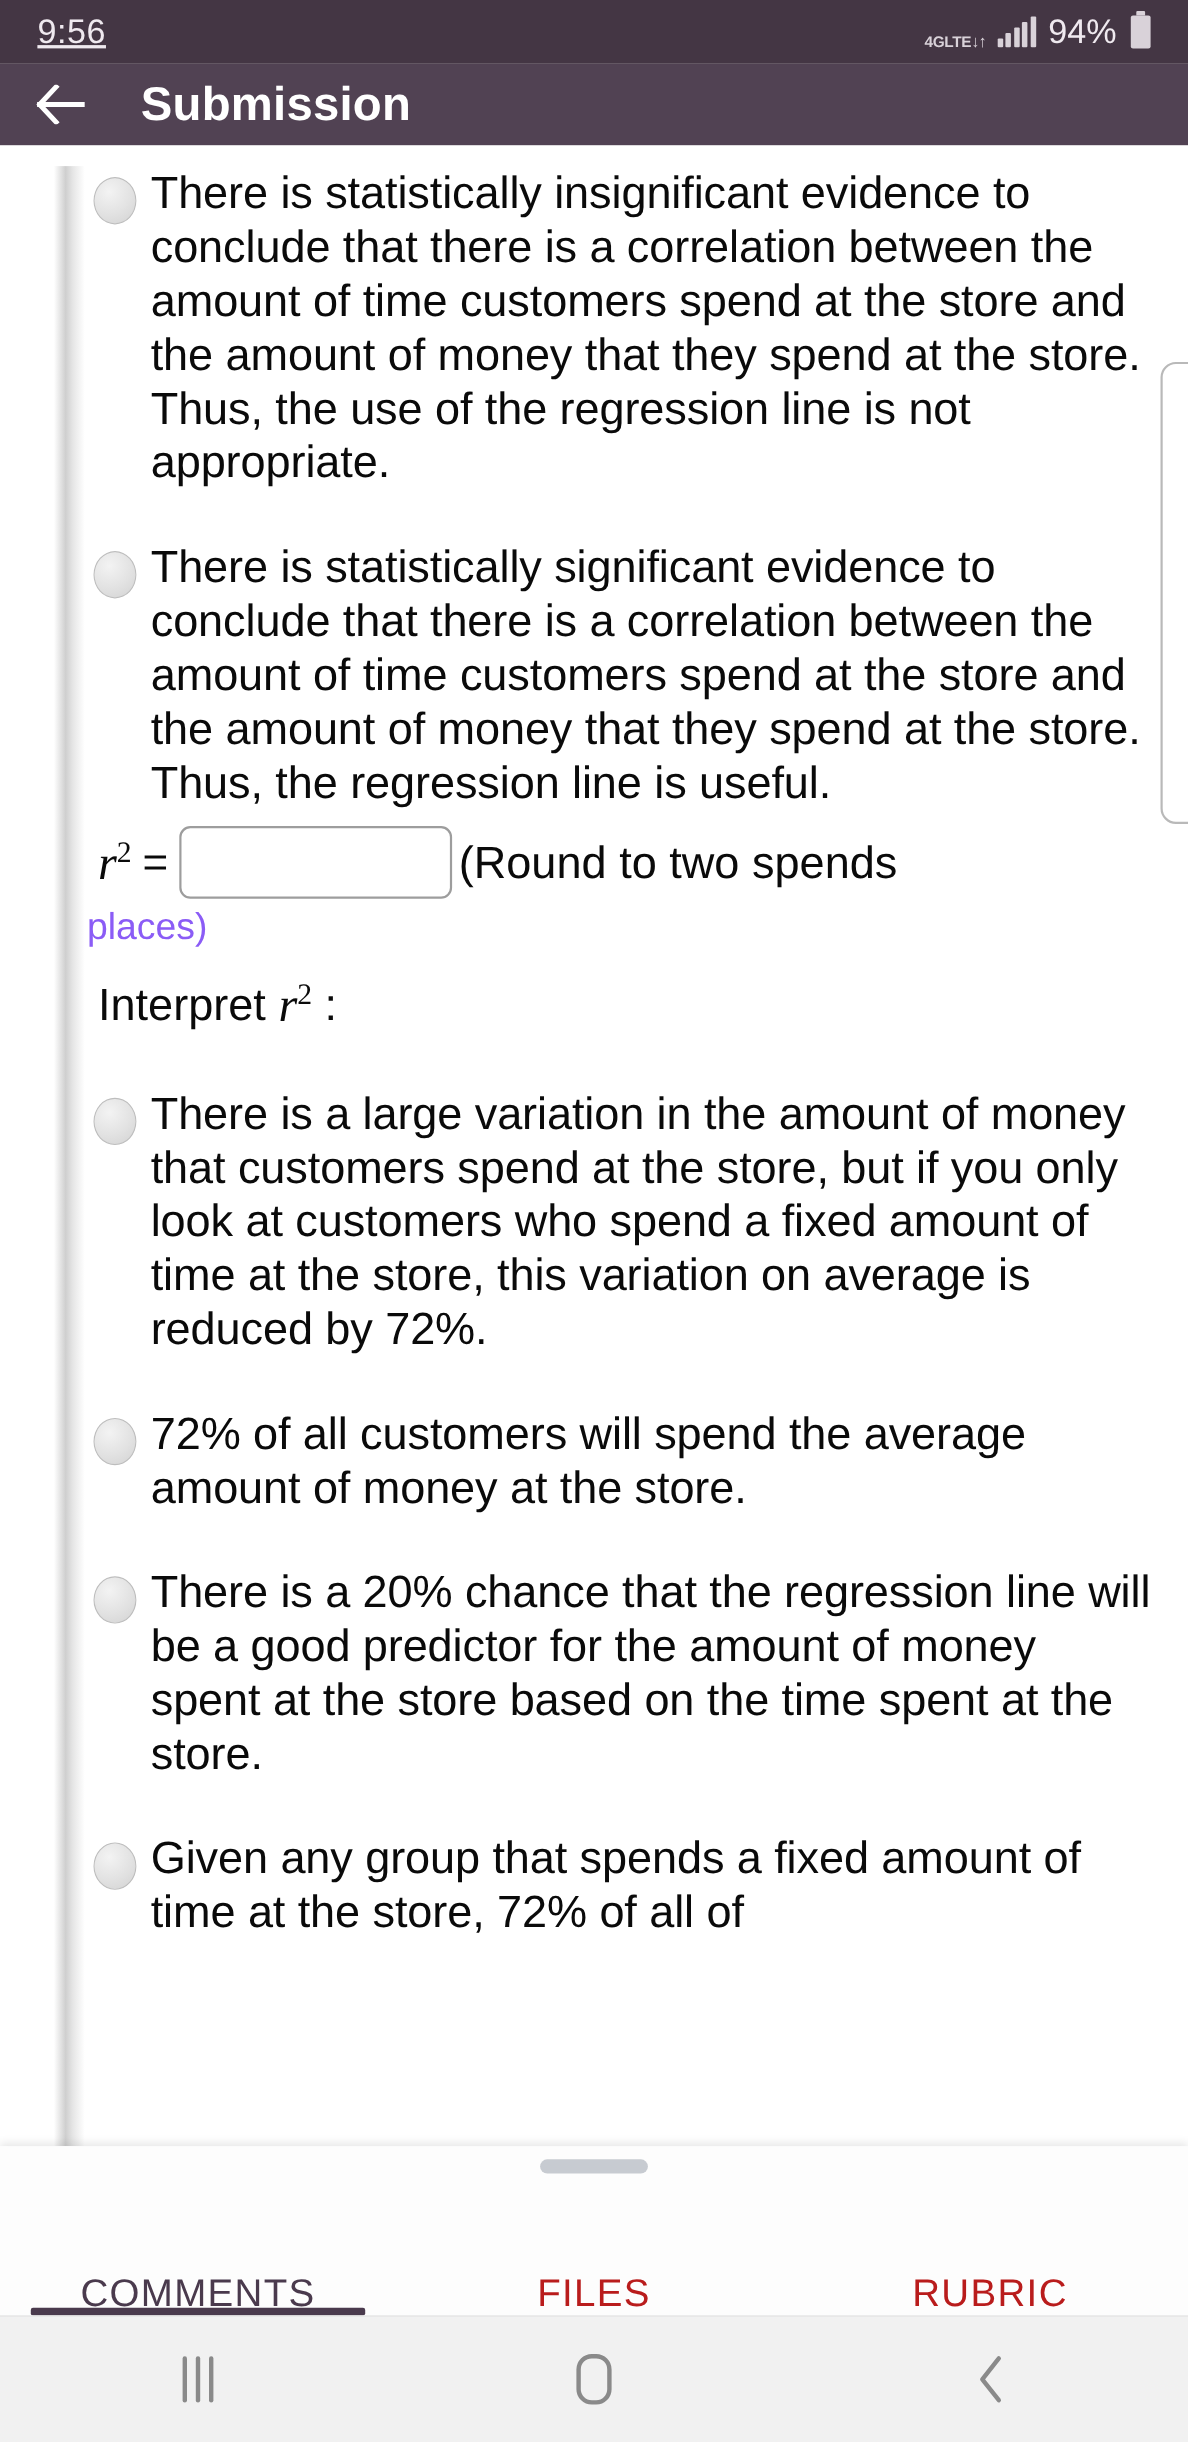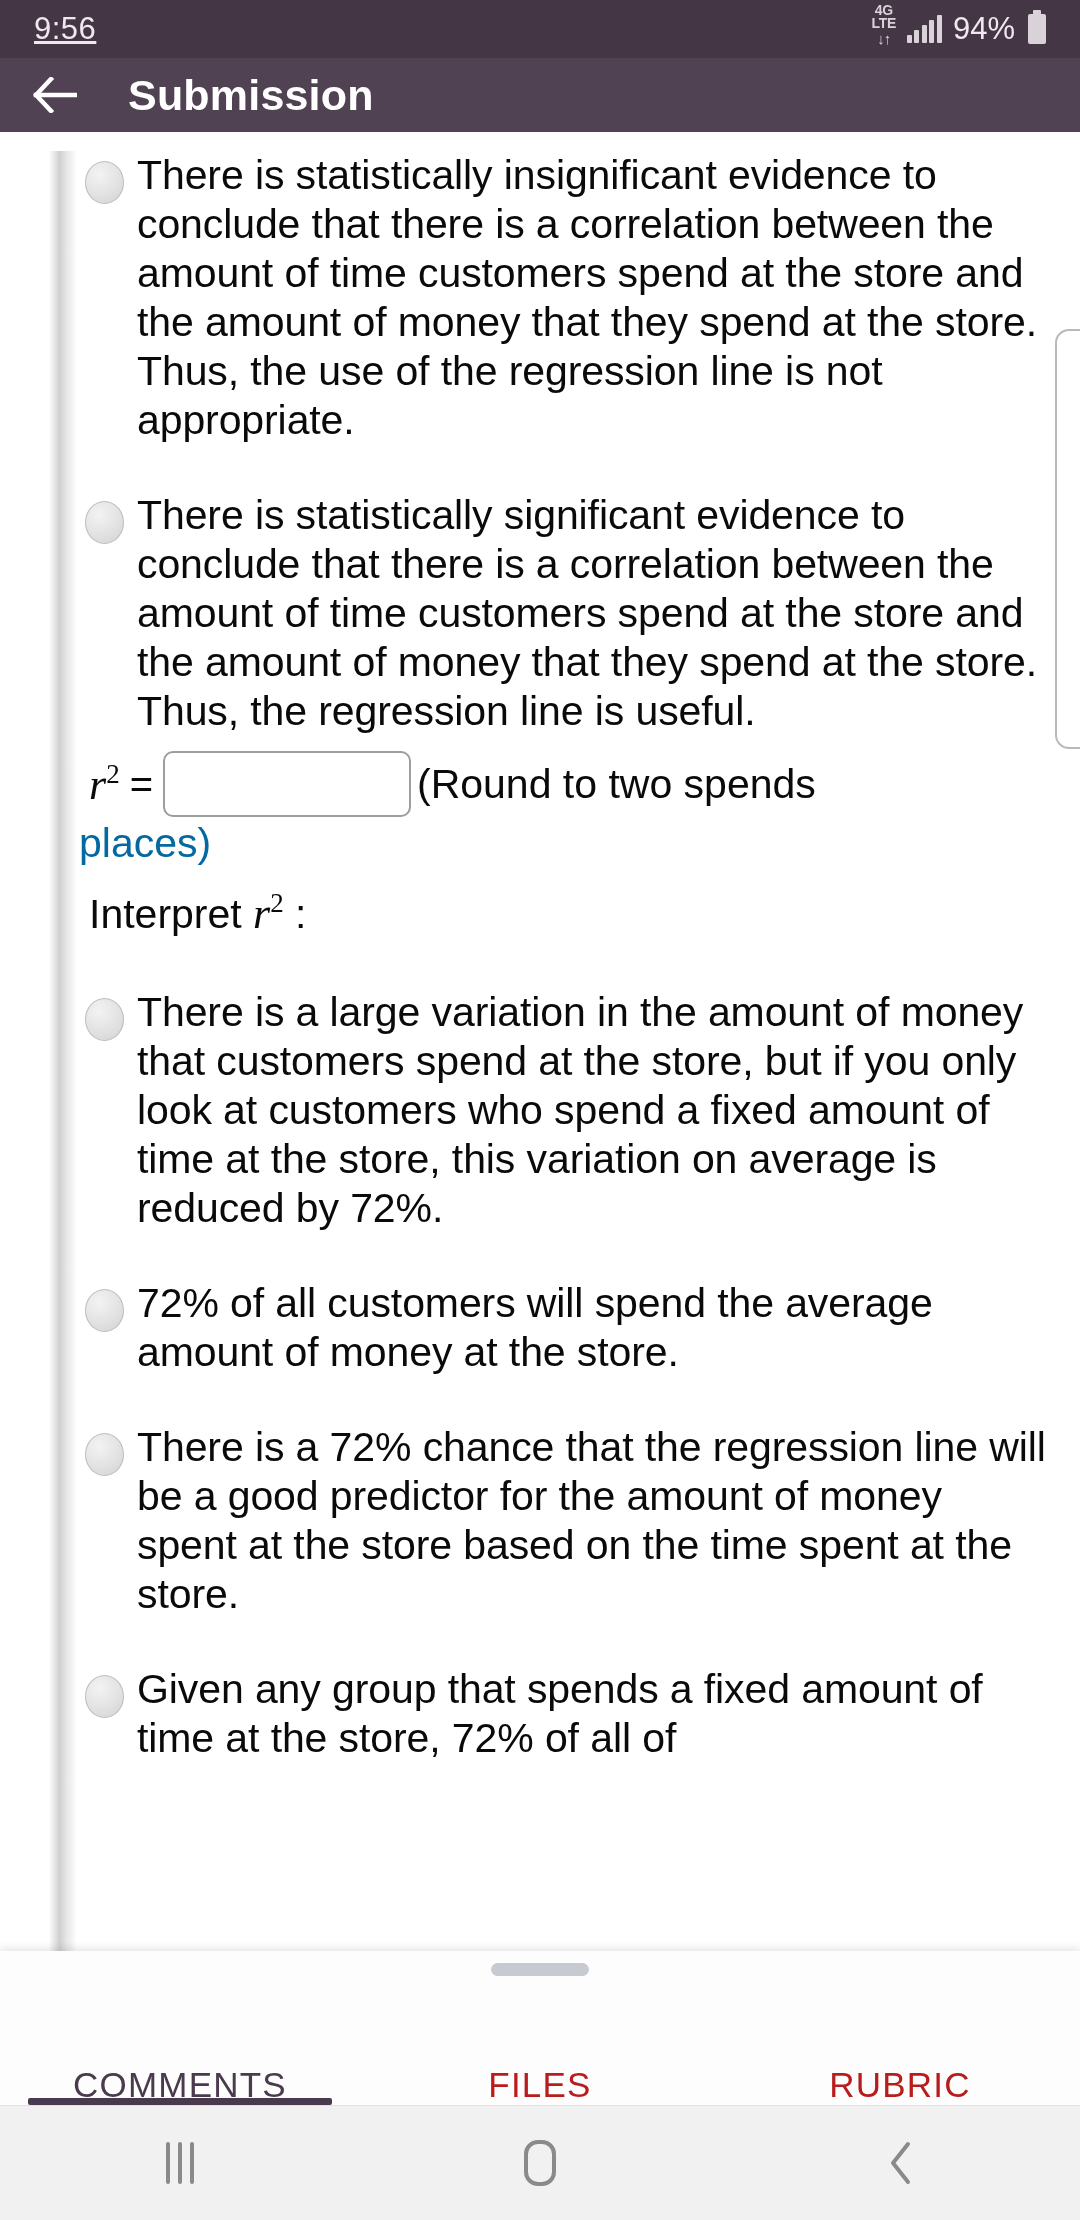--- a/index.html
+++ b/index.html
@@ -39,21 +39,21 @@
     align-items: center;
     gap: 11px;
   }
   .lte-icon {
     display: flex;
     align-items: flex-end;
     height: 34px;
   }
   .lte-stack {
     display: flex;
-    flex-direction: column;
+    flex-direction: row;
     line-height: 0.92;
     align-items: center;
   }
   .lte-stack span {
     color: #d9d2d9;
     font-size: 14px;
     font-weight: bold;
     letter-spacing: -.3px;
   }
   .lte-arrows {
@@ -232,22 +232,22 @@
     outline: none;
     font-family: "Liberation Sans", sans-serif;
   }
   .round-note {
     font-size: 41px;
     color: #0a0a0a;
     margin-left: 6px;
     line-height: 49px;
   }
   .places-line {
-    font-size: 41px;
-    color: #0369a1;
+    font-size: 34px;
+    color: #8b5cf6;
     padding-left: 2px;
     line-height: 52px;
   }
   .interpret-line {
     font-size: 41px;
     color: #0a0a0a;
     padding-left: 12px;
     margin-top: 6px;
     line-height: 56px;
   }
@@ -425,21 +425,21 @@
 
     <div class="opt">
       <div class="radio"></div>
       <div class="opt-text">72% of all customers will spend the average amount of money at the store.</div>
     </div>
 
     <div class="opt-spacer"></div>
 
     <div class="opt">
       <div class="radio"></div>
-      <div class="opt-text">There is a 72% chance that the regression line will be a good predictor for the amount of money spent at the store based on the time spent at the store.</div>
+      <div class="opt-text">There is a 20% chance that the regression line will be a good predictor for the amount of money spent at the store based on the time spent at the store.</div>
     </div>
 
     <div class="opt-spacer"></div>
 
     <div class="opt">
       <div class="radio"></div>
       <div class="opt-text">Given any group that spends a fixed amount of time at the store, 72% of all of</div>
     </div>
 
   </div>

